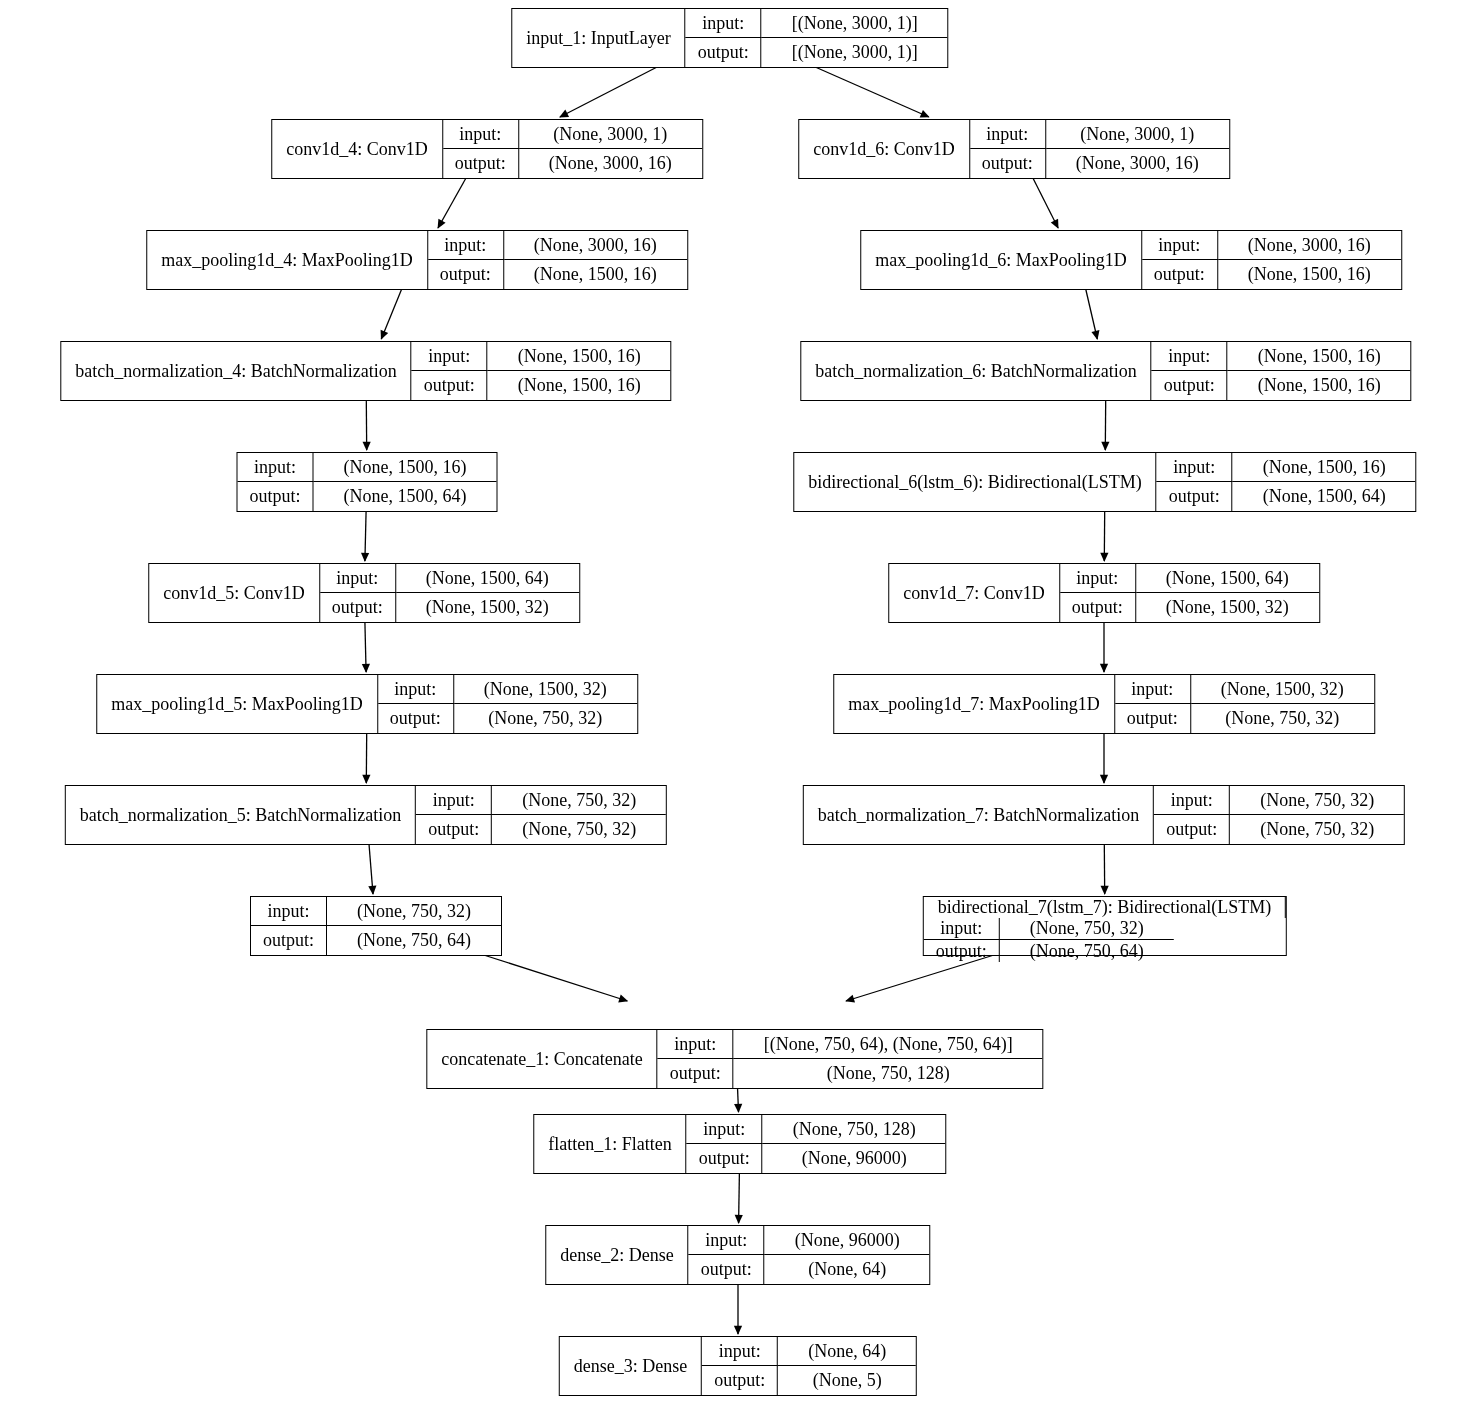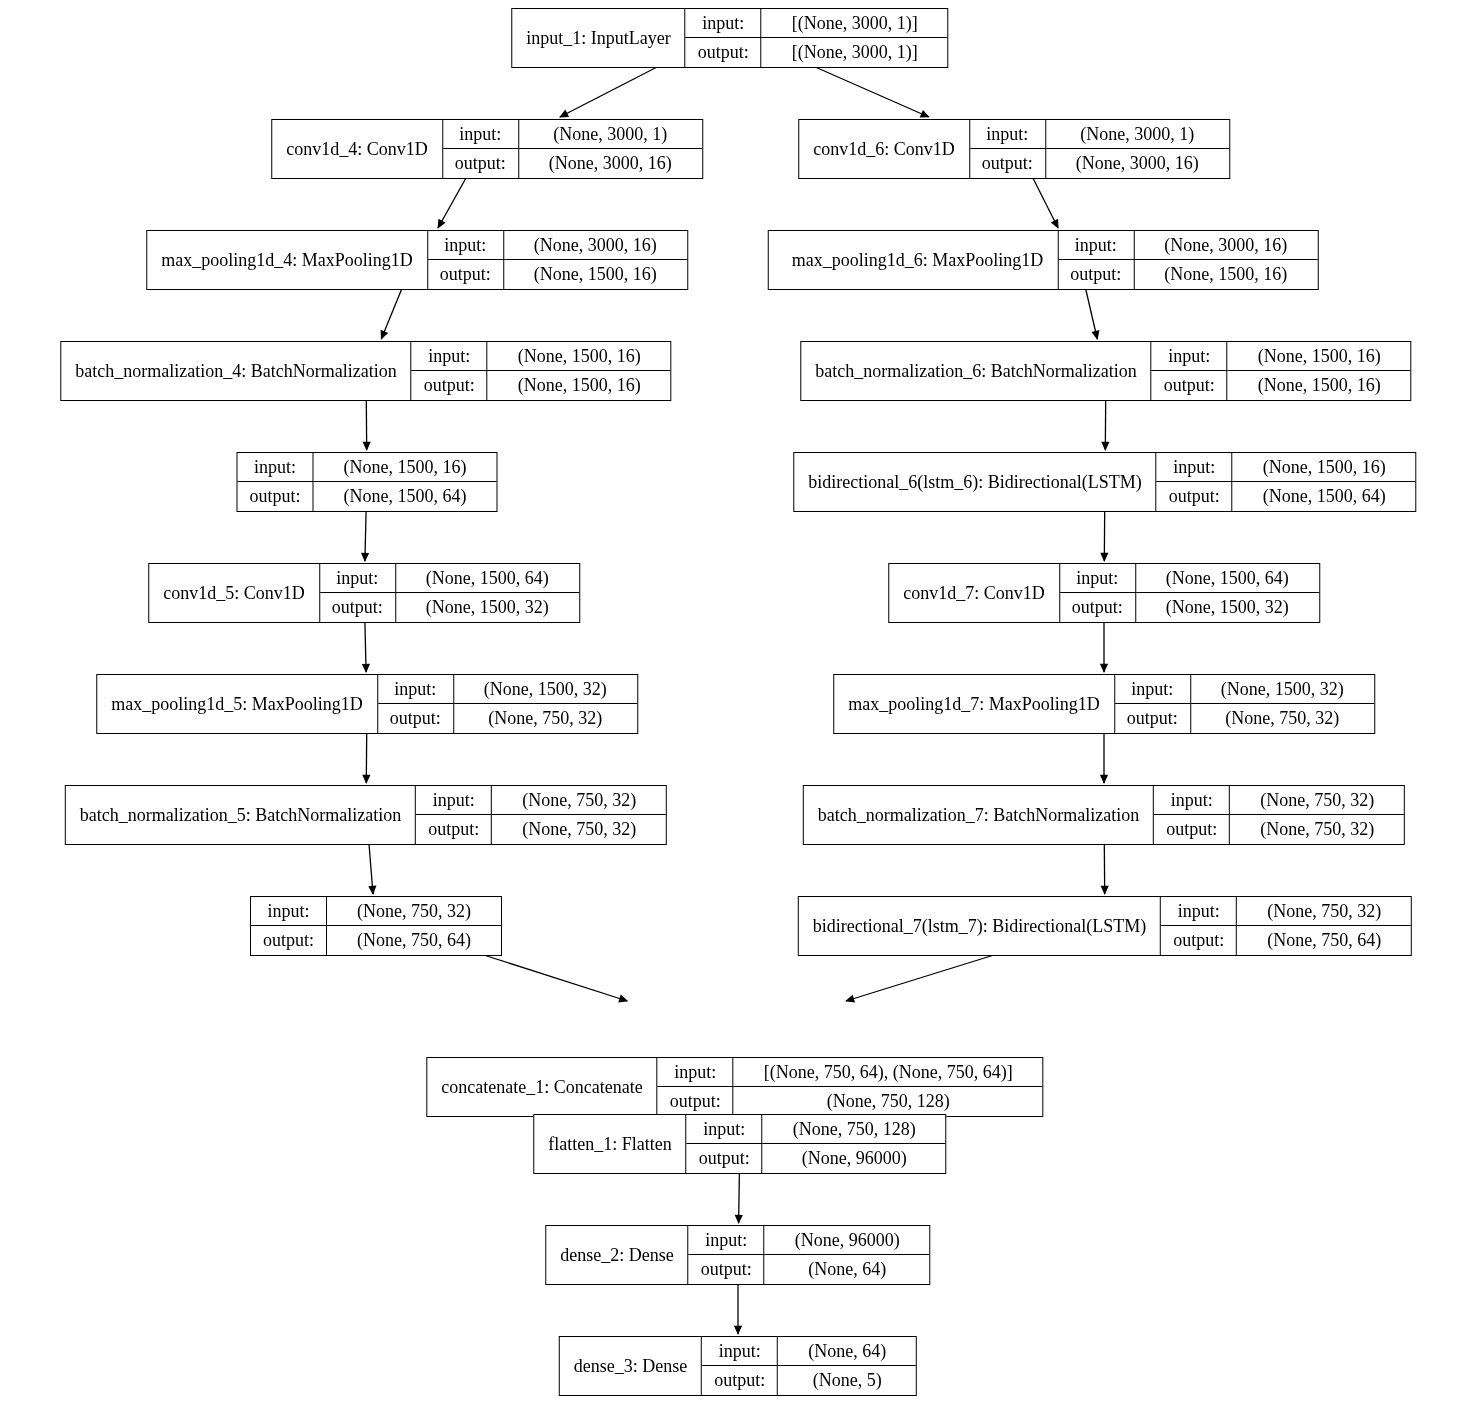--- a/index.html
+++ b/index.html
@@ -90,21 +90,21 @@
     </div>
     <div class="node" style="left: 417px; top: 230px;">
       <div class="cell name">max_pooling1d_4: MaxPooling1D</div>
       <div class="io">
         <div class="cell key kin">input:</div>
         <div class="cell val vin">(None, 3000, 16)</div>
         <div class="cell key kout">output:</div>
         <div class="cell val vout">(None, 1500, 16)</div>
       </div>
     </div>
-    <div class="node" style="left: 1043px; top: 230px; padding-left: 9px;">
+    <div class="node" style="left: 1131px; top: 230px;">
       <div class="cell name">max_pooling1d_6: MaxPooling1D</div>
       <div class="io">
         <div class="cell key kin">input:</div>
         <div class="cell val vin">(None, 3000, 16)</div>
         <div class="cell key kout">output:</div>
         <div class="cell val vout">(None, 1500, 16)</div>
       </div>
     </div>
     <div class="node" style="left: 366px; top: 341px;">
       <div class="cell name">batch_normalization_4: BatchNormalization</div>
@@ -196,30 +196,30 @@
       </div>
     </div>
     <div class="node" style="left: 376px; top: 896px;">
       <div class="io">
         <div class="cell key kin">input:</div>
         <div class="cell val vin">(None, 750, 32)</div>
         <div class="cell key kout">output:</div>
         <div class="cell val vout">(None, 750, 64)</div>
       </div>
     </div>
-    <div class="node" style="left: 1105px; top: 896px;">
+    <div class="node" style="left: 1105px; top: 896px; flex-direction: column;">
       <div class="cell name">bidirectional_7(lstm_7): Bidirectional(LSTM)</div>
       <div class="io">
         <div class="cell key kin">input:</div>
         <div class="cell val vin">(None, 750, 32)</div>
         <div class="cell key kout">output:</div>
         <div class="cell val vout">(None, 750, 64)</div>
       </div>
     </div>
-    <div class="node" style="left: 735px; top: 1057px; text-align: right;">
+    <div class="node" style="left: 735px; top: 1029px; text-align: right;">
       <div class="cell name">concatenate_1: Concatenate</div>
       <div class="io">
         <div class="cell key kin">input:</div>
         <div class="cell val vin">[(None, 750, 64), (None, 750, 64)]</div>
         <div class="cell key kout">output:</div>
         <div class="cell val vout">(None, 750, 128)</div>
       </div>
     </div>
     <div class="node" style="left: 740px; top: 1114px;">
       <div class="cell name">flatten_1: Flatten</div>

